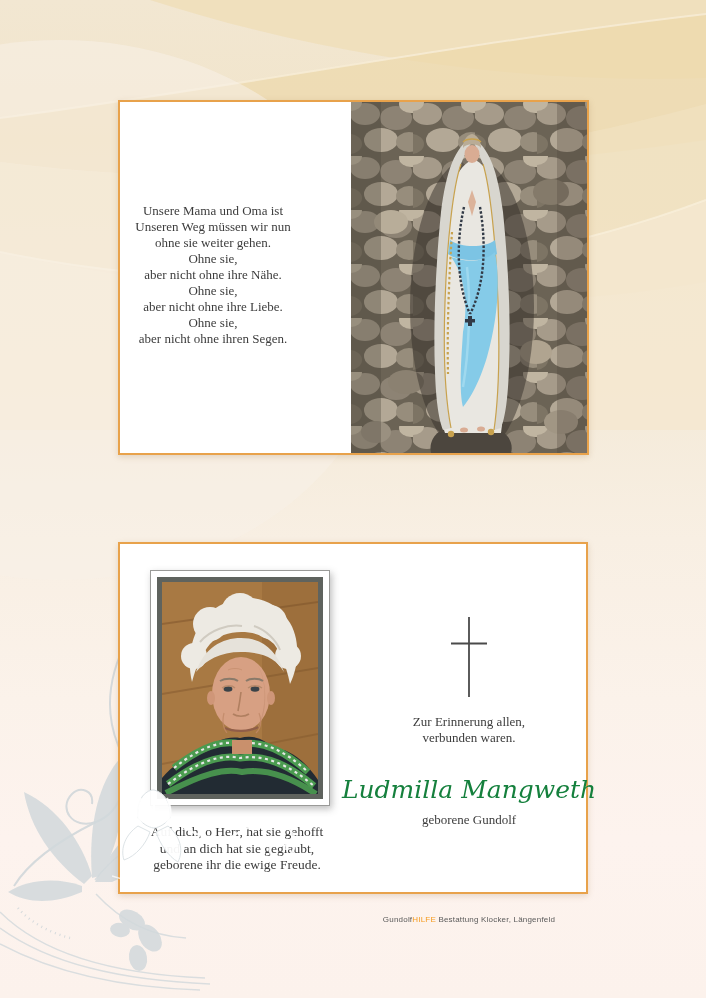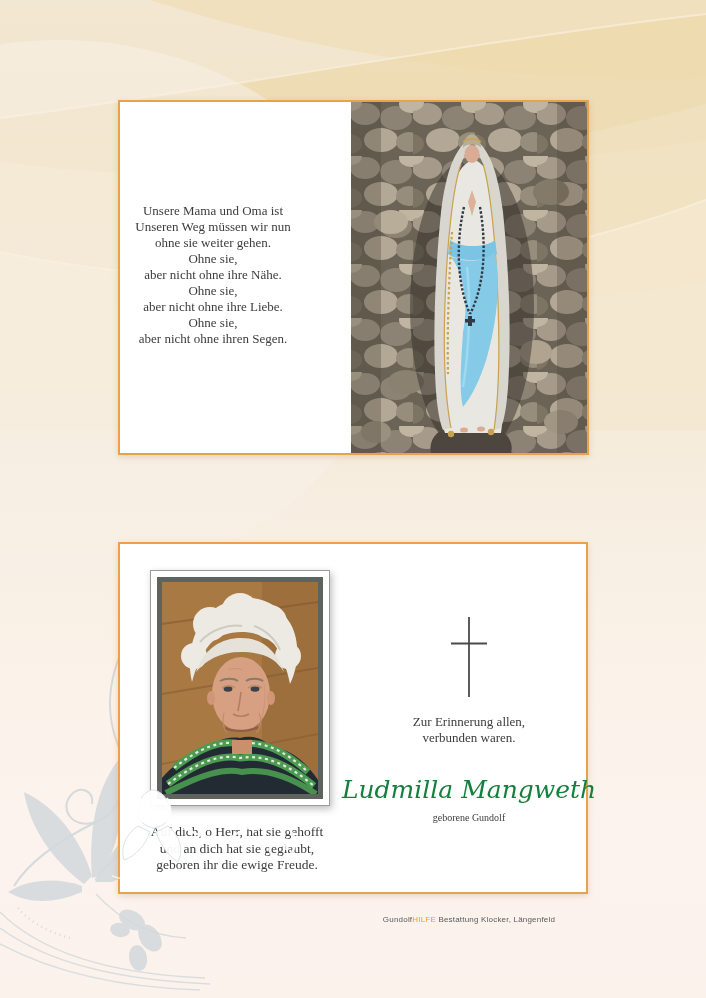--- a/index.html
+++ b/index.html
@@ -23,21 +23,21 @@
     box-shadow:2px 3px 7px rgba(70,70,70,.35);}
   .photo-inner{width:100%;height:100%;border:5px solid #5f635e;box-sizing:border-box;overflow:hidden;}
   .prayer{position:absolute;left:0;top:280px;width:234px;text-align:center;
         font-size:13.5px;line-height:16.6px;color:#3c3c3c;}
   
   .front-right{position:absolute;left:234px;top:0;width:230px;height:100%;text-align:center;color:#3c3c3c;margin-top:47px;}
   .cross-box{position:absolute;left:0;right:0;top:24px;display:flex;justify-content:center;}
   .memorial{position:absolute;left:0;right:0;top:123px;font-size:13px;line-height:16.2px;}
   .name{position:absolute;left:-25px;right:-25px;top:184px;
         font-family:"DejaVu Serif",serif;font-style:italic;font-size:25px;color:#15803d;}
-  .maiden{position:absolute;left:0;right:0;top:221px;font-size:10px;}
+  .maiden{position:absolute;left:0;right:0;top:221px;font-size:13px;}
   .dates{position:absolute;left:0;right:0;top:242px;font-size:13px;line-height:16.3px;}
   .tfooter{position:absolute;left:0;right:0;top:324px;
         font-family:"Liberation Sans",sans-serif;font-size:8px;letter-spacing:.2px;color:#5a5a5a;}
   .tfooter .hilfe{color:#f59b1f;}
   .z0{z-index:0}.z1{z-index:1}.z2{z-index:2}.z3{z-index:3}
 </style>
 </head>
 <body>
 
 <div class="stage">
@@ -186,21 +186,21 @@
           <path d="M62,131 C60,139 61,146 65,151 M97,131 C100,139 99,146 94,151" stroke="#c08868" stroke-width="1.2" fill="none" opacity="0.8"></path>
           <path d="M66,88 C70,86 76,86 80,88" stroke="#c08868" stroke-width="1" fill="none" opacity="0.6"></path>
           <ellipse cx="49" cy="116" rx="4" ry="7" fill="#cf9678"></ellipse>
           <ellipse cx="109" cy="116" rx="4" ry="7" fill="#cf9678"></ellipse>
         </svg>
       </div>
     </div>
     <div class="prayer">
       <div>Auf dich, o Herr, hat sie gehofft</div>
       <div>und an dich hat sie geglaubt,</div>
-      <div>geboren ihr die ewige Freude.</div>
+      <div>geborene ihr die ewige Freude.</div>
     </div>
 
     <div class="front-right">
       <div class="cross-box">
         <svg width="66" height="84" viewBox="0 0 66 84">
           <line x1="33" y1="2" x2="33" y2="82" stroke="#4a4a4a" stroke-width="1.8"></line>
           <line x1="15" y1="28.5" x2="51" y2="28.5" stroke="#4a4a4a" stroke-width="1.8"></line>
         </svg>
       </div>
       <div class="memorial">

